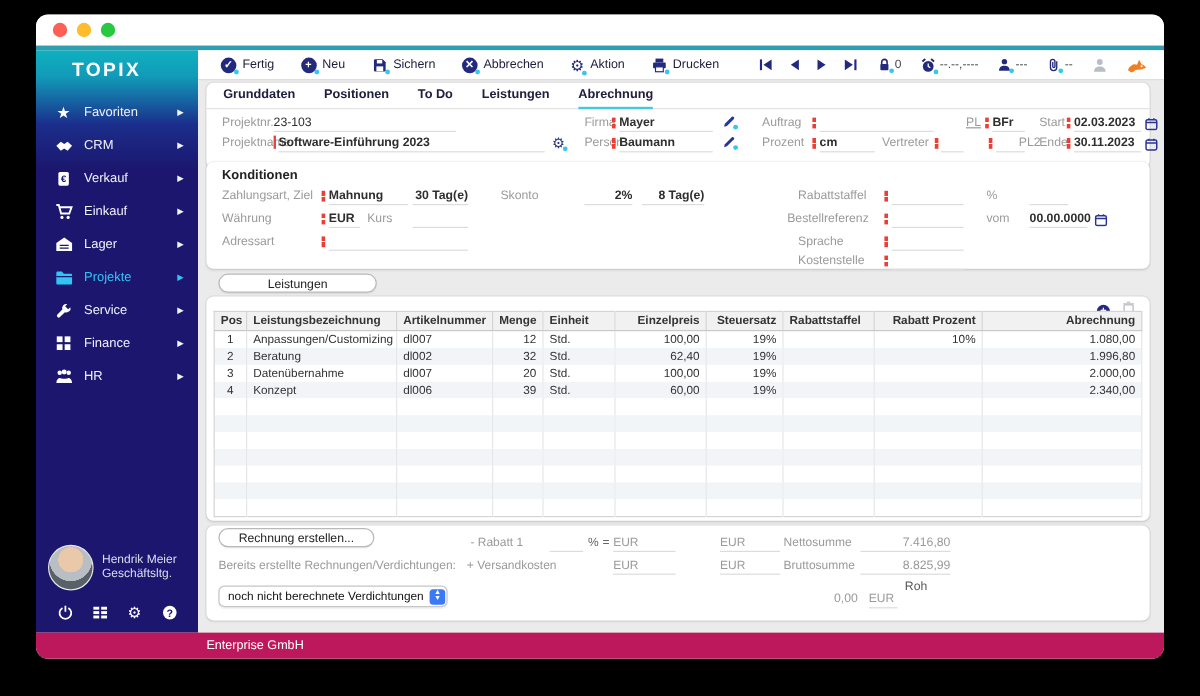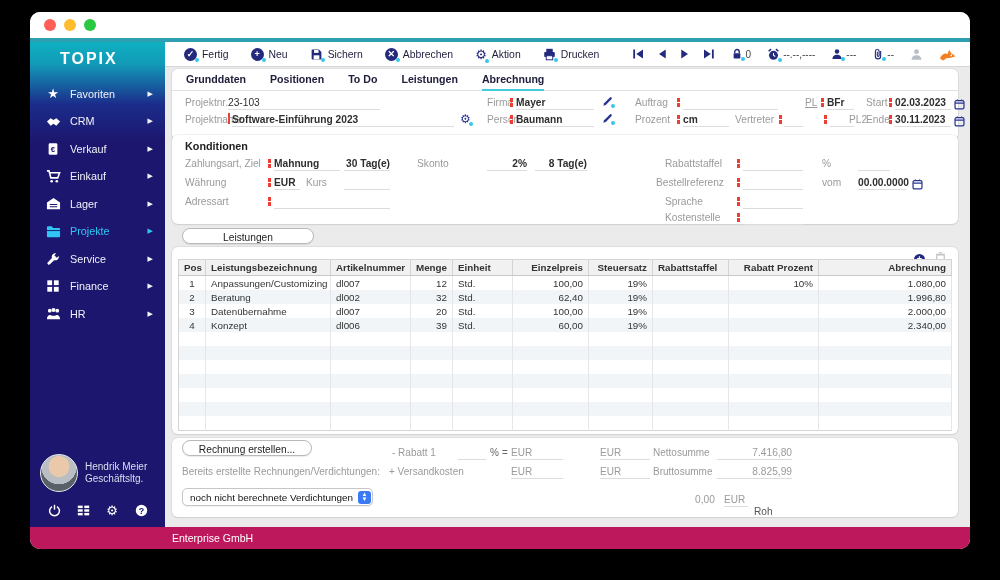--- a/index.html
+++ b/index.html
@@ -646,21 +646,21 @@
 
           <div class="dropdown" style="left:10px;top:50px;">
             <span class="dtext">noch nicht berechnete Verdichtungen</span>
             <span class="stepper">
                   <span>▲</span>
                   <span>▼</span>
                 </span>
           </div>
           <span class="ab sumval" style="left:523px;top:55px;">0,00</span>
           <span class="ab sum-gray uf" style="left:552px;top:55px;width:24px;">EUR</span>
-          <span class="ab" style="left:582px;top:68px;font-size:10.2px;color:#555;text-align:center;">Roh</span>
+          <span class="ab" style="left:582px;top:46px;font-size:10.2px;color:#555;text-align:center;">Roh</span>
         </div>
       </div>
     </div>
   </div>
 
   <div class="wfooter">
     <span>Enterprise GmbH</span>
   </div>
 </div>
 </div>

